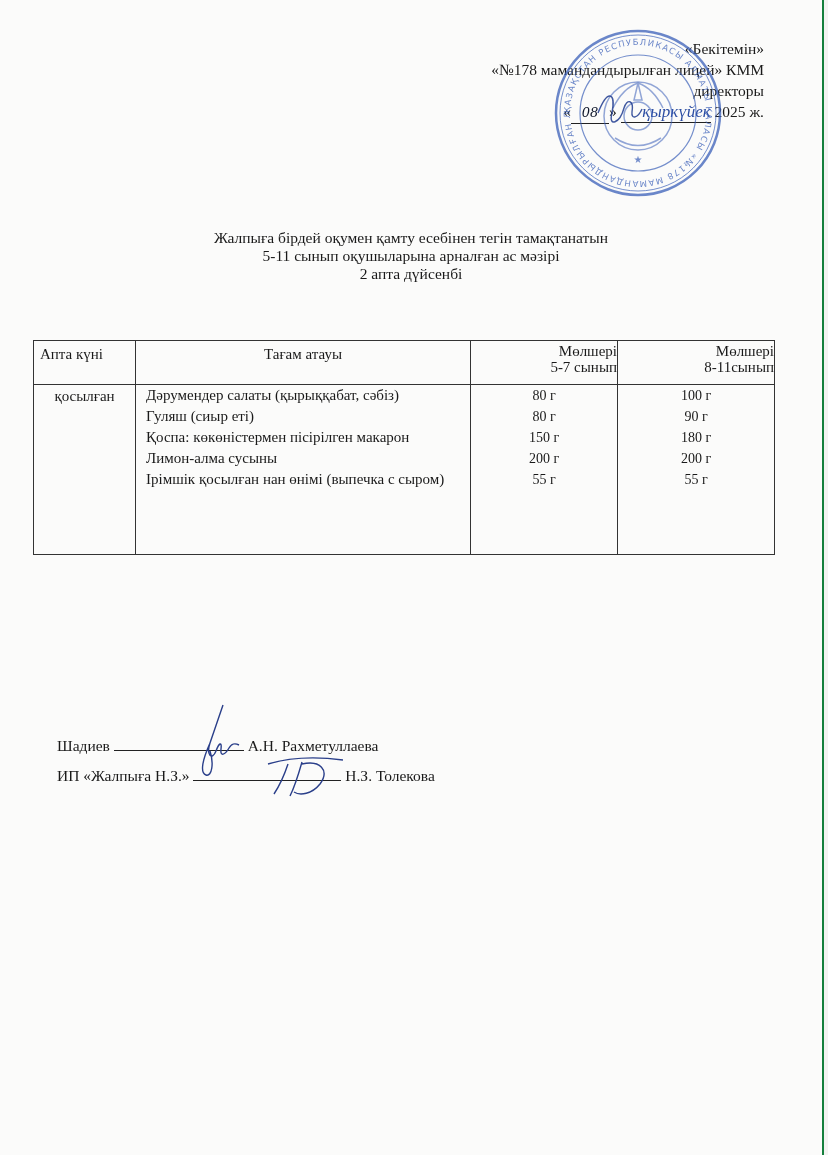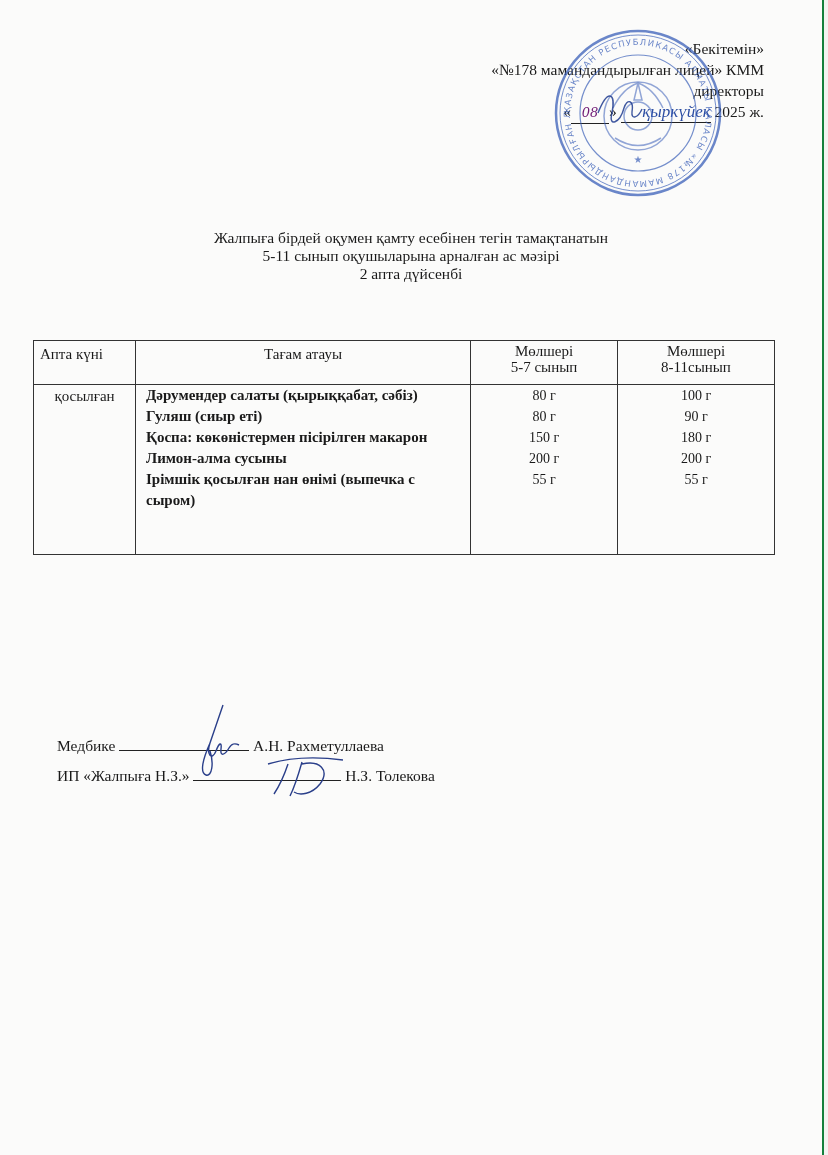--- a/index.html
+++ b/index.html
@@ -23,46 +23,46 @@
     font-size: 15.5px; line-height: 18px;
   }
   table.menu {
     position: absolute; left: 33px; top: 340px; width: 741px;
     border-collapse: collapse; font-size: 15px; table-layout: fixed;
   }
   table.menu th, table.menu td { border: 1px solid #333; padding: 0; font-weight: normal; vertical-align: top; }
   table.menu thead th { height: 38px; }
   .th-day { text-align: left; padding-left: 6px !important; padding-top: 5px !important; }
   .th-name { text-align: center; padding-top: 5px !important; }
-  .th-qty { text-align: center; line-height: 16px; padding-top: 2px !important; }
+  .th-qty { text-align: right; line-height: 16px; padding-top: 2px !important; }
   .th-qty span { display: block; }
   tbody td { height: 166px; }
   .td-day { text-align: center; padding-top: 3px !important; }
-  .td-list div { line-height: 21px; padding-left: 10px; font-weight: bold; }
+  .td-list div { line-height: 21px; padding-left: 10px; }
   .td-list .item + .item { margin-top: 0; }
   .td-qty { text-align: center; }
   .td-qty div { line-height: 21px; font-size: 14px; }
   .sign {
     position: absolute; left: 57px; font-size: 15.5px; white-space: nowrap;
   }
   .sign .line { display: inline-block; border-bottom: 1px solid #222; height: 14px; }
   .sig1 { position: absolute; left: 188px; top: 703px; width: 60px; height: 90px; pointer-events: none; }
   .sig2 { position: absolute; left: 258px; top: 752px; width: 100px; height: 60px; pointer-events: none; }
 </style>
 </head>
 <body>
 
 <div class="page">
 
   <div class="approval">
     <div>«Бекітемін»</div>
     <div>«№178 мамандандырылған лицей» КММ</div>
     <div>директоры</div>
     <div class="date-line">
-      <span>«</span><span class="blank" style="width:38px;text-align:center;font-style:italic;color:#701a75;font-family:'DejaVu Serif',serif;font-size:13px">08</span><span>»</span>
+      <span>«</span><span class="blank" style="width:38px;text-align:center;font-style:italic;color:#0f172a;font-family:'DejaVu Serif',serif;font-size:13px">08</span><span>»</span>
       <span class="blank" style="width:90px;text-align:right;font-style:italic;color:#2d4ea3;font-size:17px">қыркүйек</span>
       <span>2025 ж.</span>
     </div>
   </div>
 
   <svg class="stamp" viewBox="0 0 170 170">
     <defs>
       <path id="stampArc" d="M85,85 m-68,0 a68,68 0 1,1 136,0 a68,68 0 1,1 -136,0"></path>
     </defs>
     <circle cx="85" cy="85" r="82" fill="none" stroke="#3a5fb8" stroke-width="2.5" opacity="0.75"></circle>
@@ -127,21 +127,21 @@
           <div>90 г</div>
           <div>180 г</div>
           <div>200 г</div>
           <div>55 г</div>
         </td>
       </tr>
     </tbody>
   </table>
 
   <div class="sign" style="top:736px">
-    <span>Медбике</span>
+    <span>Шадиев</span>
     <span class="line" style="width:130px"></span>
     <span>А.Н. Рахметуллаева</span>
   </div>
   <svg class="sig1" viewBox="0 0 60 90">
     <path d="M35,2 L22,40 c-4,12 2,18 6,8 c3,-8 6,-10 5,-2 c-1,8 4,6 8,-1 c3,-5 6,-5 10,-3 M22,40 c-8,18 -10,30 -4,32 c6,2 8,-12 4,-24" fill="none" stroke="#2a3f8a" stroke-width="1.4"></path>
   </svg>
 
   <div class="sign" style="top:766px">
     <span>ИП «Жалпыға Н.З.»</span>
     <span class="line" style="width:148px"></span>

